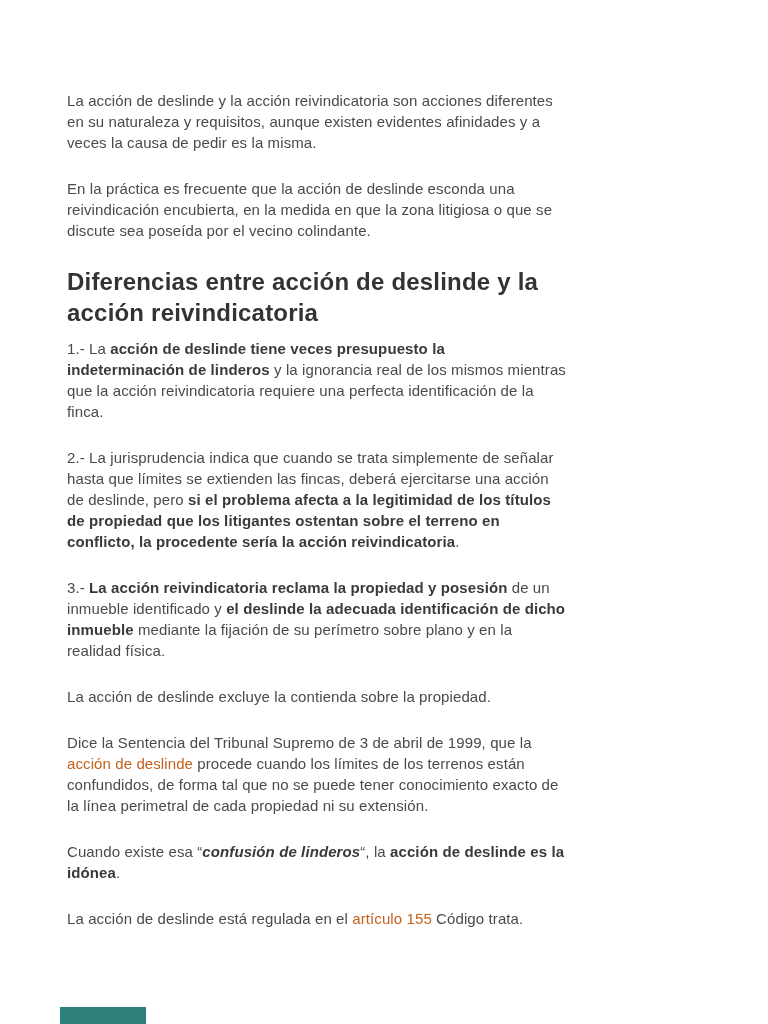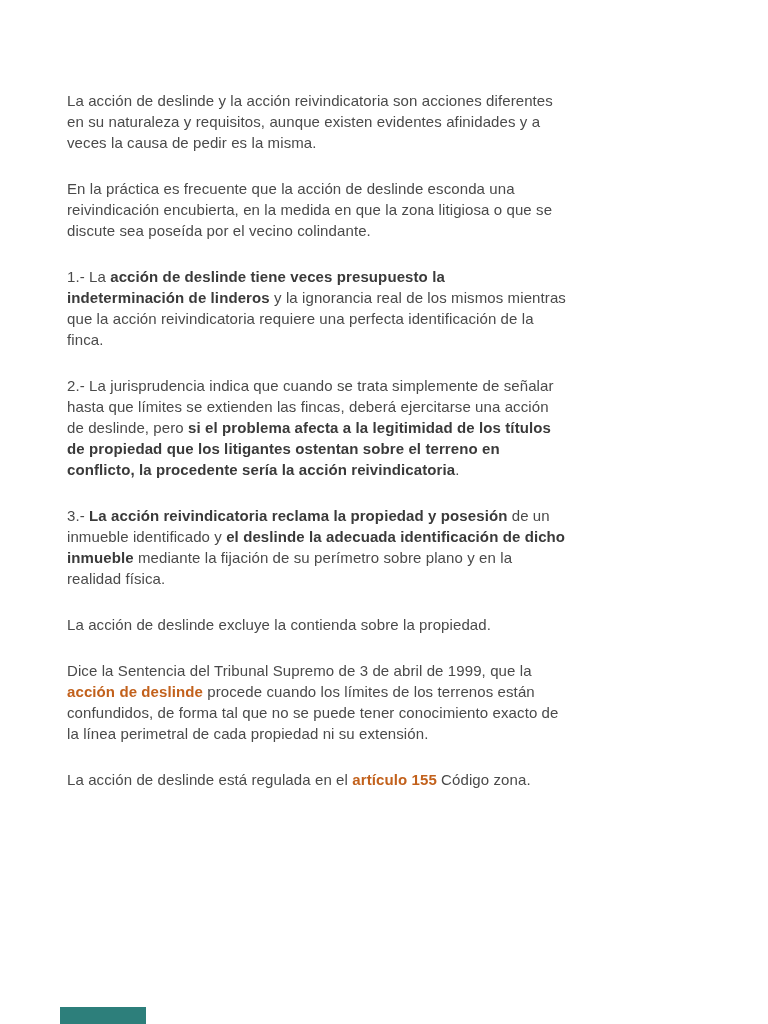--- a/index.html
+++ b/index.html
@@ -36,36 +36,38 @@
   h1.doc-heading{
     margin:17px 0 10px 0;
     font-size:24px;
     line-height:31px;
     font-weight:bold;
     color:var(--heading-text);
     letter-spacing:0.2px;
   }
   .b{font-weight:bold;color:var(--bold-text);}
   .i{font-style:italic;}
-  .accent{color:var(--accent);font-weight:bold;}
+  .accent{color:var(--accent);font-weight:normal;}
   .footer-box{
     position:absolute;
     left:60px;bottom:0;
     width:86px;height:17px;
     background:var(--teal);
   }
 </style>
 </head>
 <body>
 
 <div class="page">
   <div class="article">
       <p class="doc-paragraph"><span>La acción de deslinde y la acción reivindicatoria son acciones diferentes en su naturaleza y requisitos, aunque existen evidentes afinidades y a veces la causa de pedir es la misma.</span></p>
       <p class="doc-paragraph"><span>En la práctica es frecuente que la acción de deslinde esconda una reivindicación encubierta, en la medida en que la zona litigiosa o que se discute sea poseída por el vecino colindante.</span></p>
+      <h1 class="doc-heading"><span>Diferencias entre acción de deslinde y la acción reivindicatoria</span></h1>
       <p class="doc-paragraph"><span>1.- La </span><span class="b">acción de deslinde tiene veces presupuesto la indeterminación de linderos</span><span> y la ignorancia real de los mismos mientras que la acción reivindicatoria requiere una perfecta identificación de la finca.</span></p>
       <p class="doc-paragraph"><span>2.- La jurisprudencia indica que cuando se trata simplemente de señalar hasta que límites se extienden las fincas, deberá ejercitarse una acción de deslinde, pero </span><span class="b">si el problema afecta a la legitimidad de los títulos de propiedad que los litigantes ostentan sobre el terreno en conflicto, la procedente sería la acción reivindicatoria</span><span>.</span></p>
       <p class="doc-paragraph"><span>3.- </span><span class="b">La acción reivindicatoria reclama la propiedad y posesión</span><span> de un inmueble identificado y </span><span class="b">el deslinde la adecuada identificación de dicho inmueble</span><span> mediante la fijación de su perímetro sobre plano y en la realidad física.</span></p>
       <p class="doc-paragraph"><span>La acción de deslinde excluye la contienda sobre la propiedad.</span></p>
       <p class="doc-paragraph"><span>Dice la Sentencia del Tribunal Supremo de 3 de abril de 1999, que la </span><span class="b accent">acción de deslinde</span><span> procede cuando los límites de los terrenos están confundidos, de forma tal que no se puede tener conocimiento exacto de la línea perimetral de cada propiedad ni su extensión.</span></p>
-      <p class="doc-paragraph"><span>La acción de deslinde está regulada en el </span><span class="b accent">artículo 155</span><span> Código zona.</span></p>
+      <p class="doc-paragraph"><span>Cuando existe esa “</span><span class="b i">confusión de linderos</span><span>“, la </span><span class="b">acción de deslinde es la idónea</span><span>.</span></p>
+      <p class="doc-paragraph"><span>La acción de deslinde está regulada en el </span><span class="b accent">artículo 155</span><span> Código trata.</span></p>
     </div>
   <div class="footer-box"></div>
 </div>
 
 </body></html>

